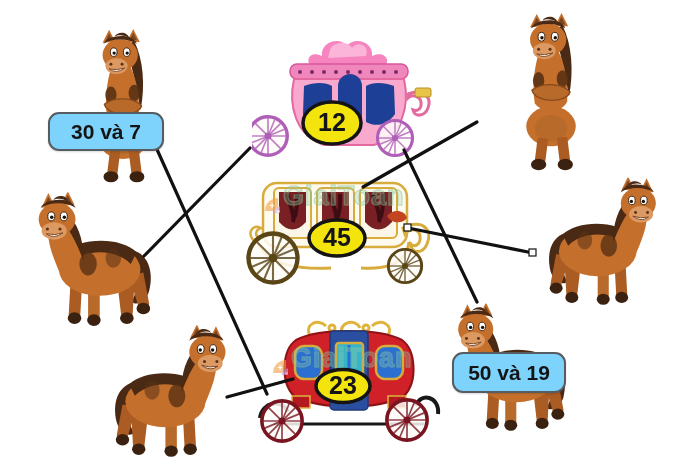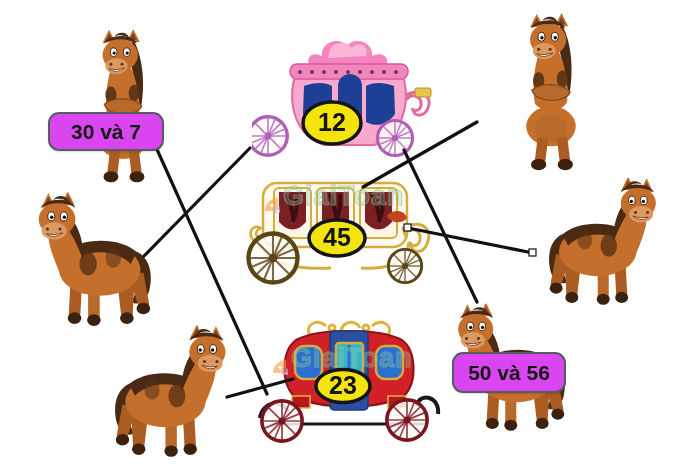--- a/index.html
+++ b/index.html
@@ -12,21 +12,21 @@
   .carriage{position:absolute;z-index:2;}
   .wm{position:absolute;z-index:3;display:flex;align-items:center;gap:3px;opacity:.62;pointer-events:none;}
   .wm-text{
     font-weight:bold;font-size:27px;letter-spacing:1px;
     color:rgba(160,210,175,.45);
     -webkit-text-stroke:1.4px rgba(130,195,150,.75);
   }
   .lines{position:absolute;left:0;top:0;z-index:4;}
   .pair-label{
     position:absolute;z-index:5;display:flex;align-items:center;justify-content:center;
-    background:#d946ef;border:2.5px solid #565c61;border-radius:11px;
+    background:#7dd3fc;border:2.5px solid #565c61;border-radius:11px;
     font-weight:bold;font-size:21px;color:#141414;
     box-shadow:0 1px 2px rgba(0,0,0,.15);
   }
   .badge-text{font-weight:bold;font-size:25px;fill:#141414;}
 </style>
 </head>
 <body>
 
 <svg width="0" height="0" style="position:absolute" aria-hidden="true">
   <defs>
@@ -243,16 +243,16 @@
       <line x1="227" y1="397" x2="293" y2="379"></line>
     </g>
     <rect x="404" y="224" width="7" height="7" fill="#ffffff" stroke="#111111" stroke-width="1.2"></rect>
     <rect x="529" y="249" width="7" height="7" fill="#ffffff" stroke="#111111" stroke-width="1.2"></rect>
   </svg>
 
   <div class="pair-label" style="left:48px;top:112px;width:112px;height:35px">
     <span>30 và 7</span>
   </div>
   <div class="pair-label" style="left:452px;top:352px;width:110px;height:37px">
-    <span>50 và 56</span>
+    <span>50 và 19</span>
   </div>
 
 </div>
 
 </body></html>

